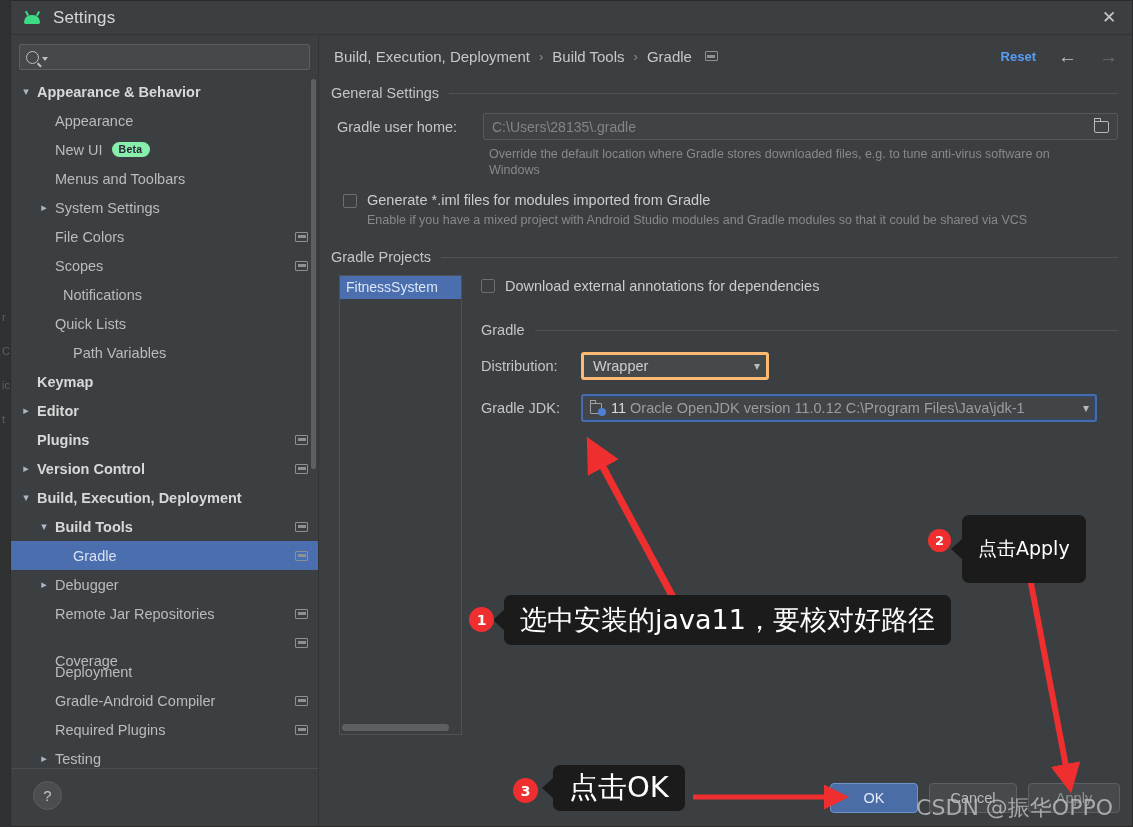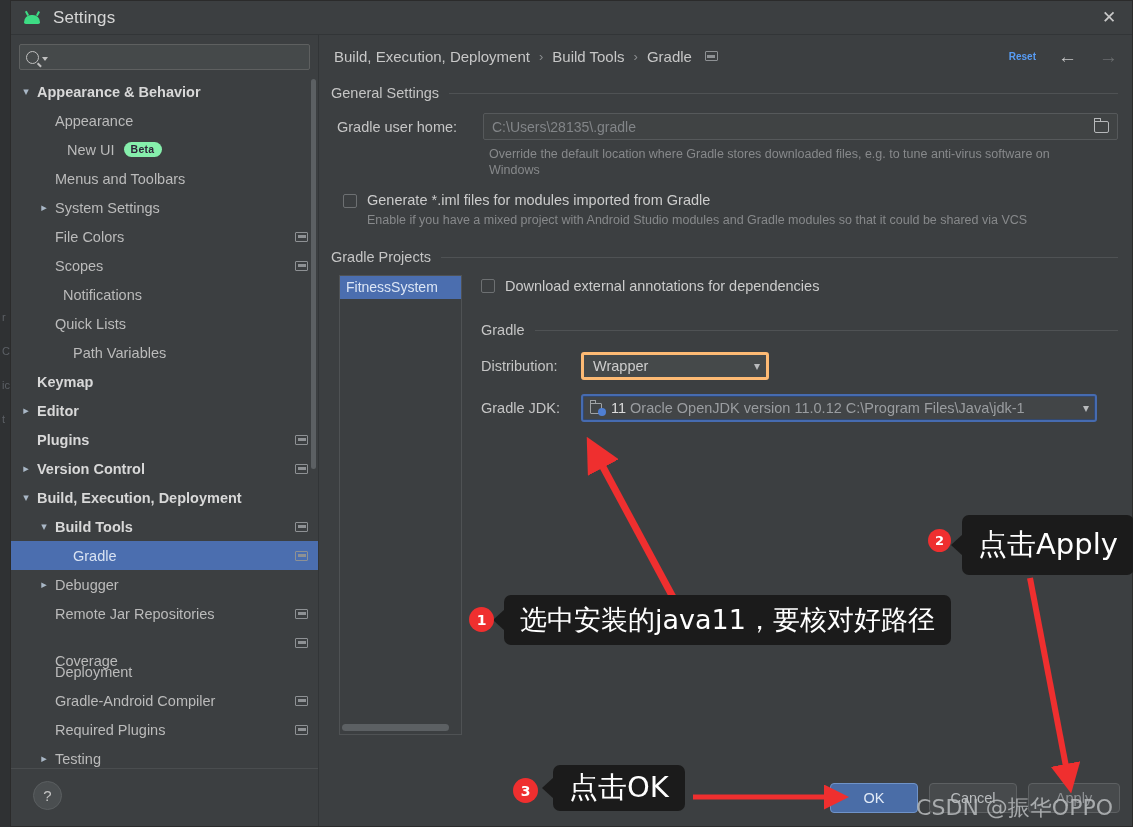--- a/index.html
+++ b/index.html
@@ -155,21 +155,21 @@
   #breadcrumb .bc-cfg {
     margin-left:13px; width:13px;height:10px;border:1.4px solid #8e9194;
     border-radius:1px; position:relative; box-sizing:border-box;
   }
   #breadcrumb .bc-cfg:after{
     content:""; position:absolute; left:1.5px; top:2.5px; width:8px;height:3px;background:#8e9194;
   }
   #bc-right {
     margin-left:auto; display:flex; align-items:center; gap:22px;
   }
-  #reset-link { color:#589df6; font-size:10px; font-weight:bold; }
+  #reset-link { color:#589df6; font-size:13px; font-weight:bold; }
   .nav-arrow { color:#c7c7c7; font-size:19px; line-height:1; }
   .nav-arrow.disabled { color:#6a6d6f; }
 
   #content {
     flex:1; overflow:hidden; padding:0 14px 0 12px; position:relative;
   }
 
   .group-head {
     display:flex; align-items:center; margin-top:8px;
   }
@@ -306,21 +306,21 @@
   }
   .num-badge {
     position:absolute; border-radius:50%; background:#ef2f2f;
     color:#ffffff; display:flex; align-items:center; justify-content:center;
     font-weight:bold; font-family:"DejaVu Sans","Liberation Sans",sans-serif;
   }
 
   #callout-1 { left:504px; top:595px; height:50px; font-size:27px; }
   #badge-1 { left:469px; top:607px; width:25px; height:25px; font-size:14px; }
 
-  #callout-2 { left:962px; top:515px; height:60px; font-size:29px; }
+  #callout-2 { left:962px; top:515px; height:68px; font-size:19px; }
   #badge-2 { left:928px; top:529px; width:23px; height:23px; font-size:13px; }
 
   #callout-3 { left:553px; top:765px; height:46px; font-size:29px; }
   #badge-3 { left:513px; top:778px; width:25px; height:25px; font-size:14px; }
 
   #watermark {
     position:absolute; right:20px; top:793px;
     color:#b9bcbe; font-size:22px; opacity:.85;
     font-family:"DejaVu Sans","Liberation Sans",sans-serif;
     white-space:nowrap;
@@ -362,21 +362,21 @@
             <div class="tree-row bold">
               <span class="arrow" style="margin-left: 8px;">▾</span>
               <span class="tree-label" style="margin-left: 4px;">Appearance &amp; Behavior</span>
             </div>
             <div class="tree-row">
               <span class="arrow" style="margin-left: 26px;"></span>
               <span class="tree-label" style="margin-left: 4px;">Appearance</span>
             </div>
             <div class="tree-row">
               <span class="arrow" style="margin-left: 26px;"></span>
-              <span class="tree-label" style="margin-left: 16px;">New UI</span>
+              <span class="tree-label" style="margin-left: 4px;">New UI</span>
               <span class="badge-beta">Beta</span>
             </div>
             <div class="tree-row">
               <span class="arrow" style="margin-left: 26px;"></span>
               <span class="tree-label" style="margin-left: 4px;">Menus and Toolbars</span>
             </div>
             <div class="tree-row">
               <span class="arrow" style="margin-left: 26px;">▸</span>
               <span class="tree-label" style="margin-left: 4px;">System Settings</span>
             </div>

